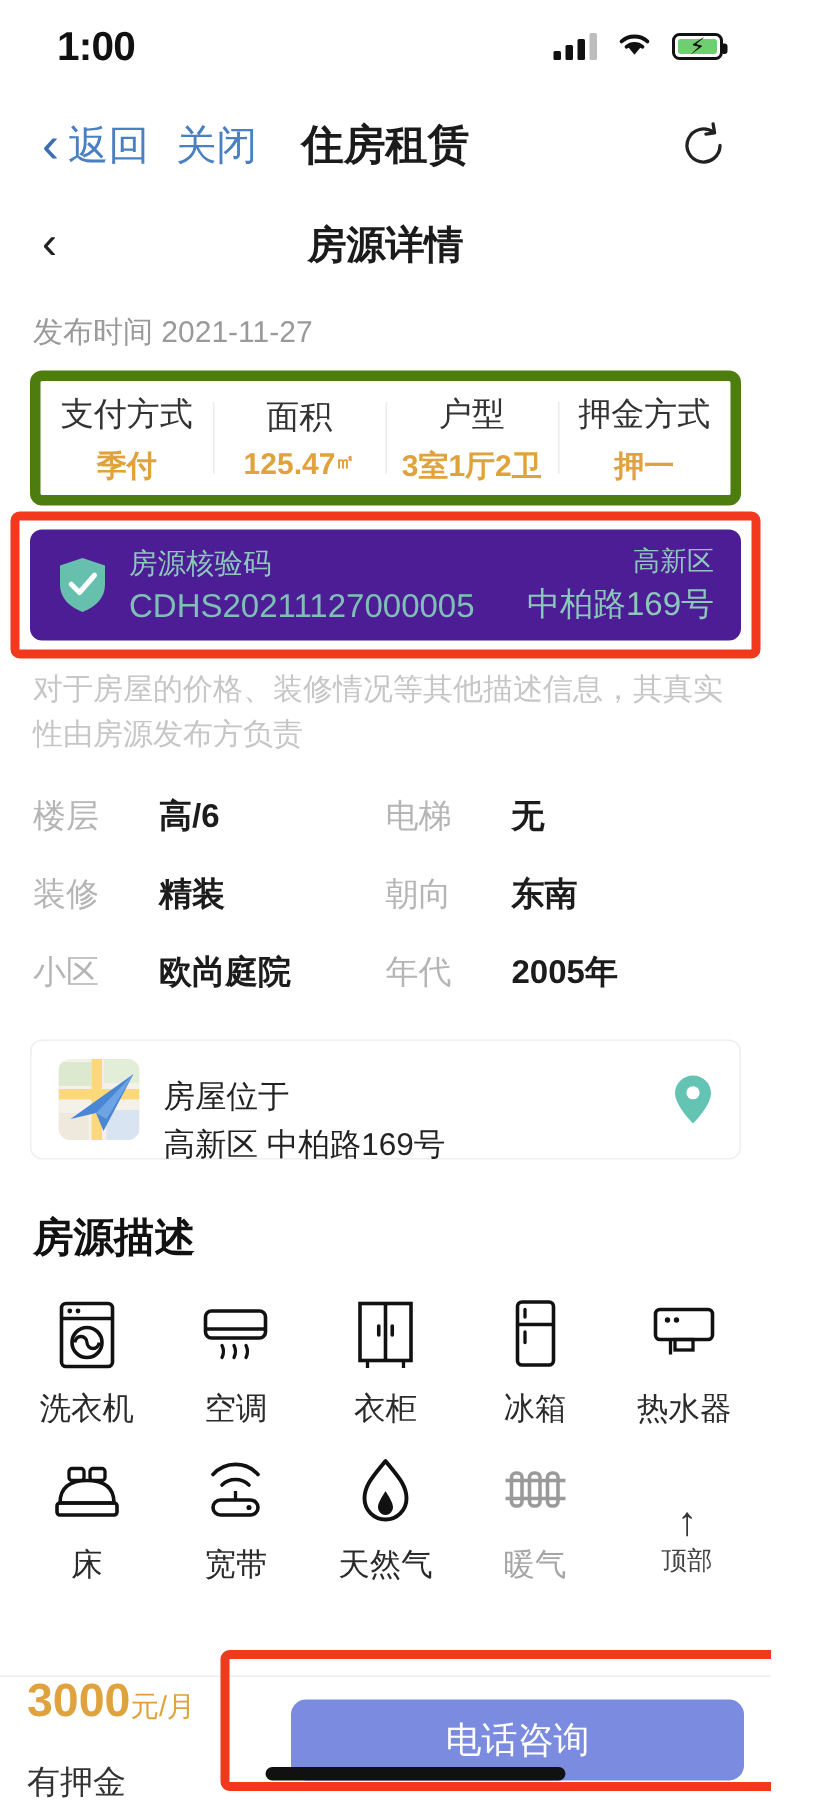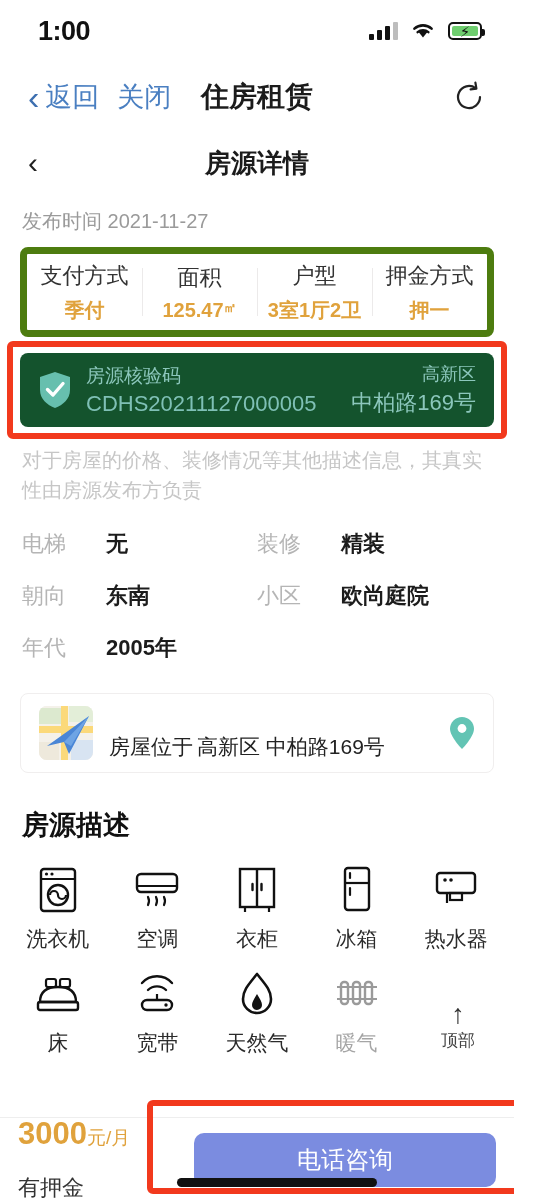--- a/index.html
+++ b/index.html
@@ -96,21 +96,21 @@
     content:""; position:absolute; left:0; top:14px; bottom:14px;
     width:1px; background:#eceaea;
   }
   .spec-label { font-size: 22px; color:#333; }
   .spec-value { font-size: 20px; color:#e0a23c; font-weight:bold; }
   .spec-value .unit{ font-size:13px; vertical-align: top; }
 
   
   .verify-wrap { position: relative; margin: 16px 20px 0 20px; }
   .verify-card {
-    background:#14532d; border-radius: 8px;
+    background:#4c1d95; border-radius: 8px;
     display:flex; align-items:center; padding: 14px 18px;
     height: 74px;
   }
   .shield {
     width: 34px; height: 38px; flex: 0 0 34px; margin-right: 14px;
     position: relative;
   }
   .shield svg { display:block; }
   .verify-texts { display:flex; flex-direction:column; gap: 2px; }
   .verify-title { font-size: 19px; color:#8cc7bc; }
@@ -144,21 +144,21 @@
   
   .loc-card {
     margin: 30px 20px 0 20px; border:1px solid #f0eeee; border-radius: 8px;
     display:flex; align-items:center; padding: 14px 18px; height: 80px;
     background:#fff;
   }
   .map-thumb {
     width: 54px; height: 54px; border-radius: 8px; flex:0 0 54px;
     position:relative; overflow:hidden; background:#f2efe9;
   }
-  .loc-texts { margin-left: 16px; display:flex; flex-direction:row; gap:4px;margin-top:28px; }
+  .loc-texts { margin-left: 16px; display:flex; flex-direction:column; gap:4px;margin-top:28px; }
   .loc-line1 { font-size: 21px; color:#222; }
   .loc-line2 { font-size: 21px; color:#222; }
   .map-pin { margin-left:auto; width: 26px; height: 34px; }
 
   
   .section-title {
     margin: 34px 22px 0 22px; font-size: 27px; font-weight:bold; color:#111;
   }
 
   
@@ -293,20 +293,24 @@
         <span class="verify-district">高新区</span>
         <span class="verify-addr">中柏路169号</span>
       </span>
     </div>
     <div class="redbox" id="redbox-verify"></div>
   </div>
 
   <div class="disclaimer">对于房屋的价格、装修情况等其他描述信息，其真实性由房源发布方负责</div>
 
   <div class="detail-grid">
+    <div class="detail-item">
+      <span class="detail-label">楼层</span>
+      <span class="detail-value">高/6</span>
+    </div>
     <div class="detail-item">
       <span class="detail-label">电梯</span>
       <span class="detail-value">无</span>
     </div>
     <div class="detail-item">
       <span class="detail-label">装修</span>
       <span class="detail-value">精装</span>
     </div>
     <div class="detail-item">
       <span class="detail-label">朝向</span>

